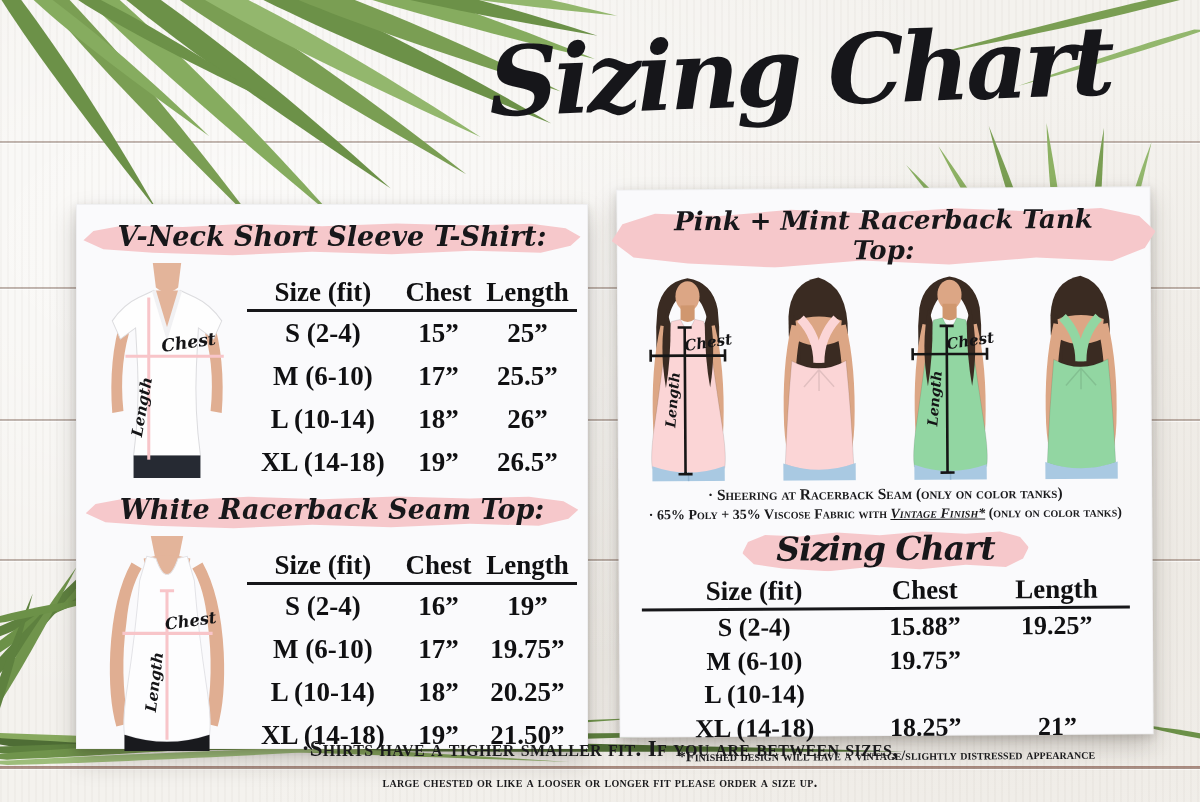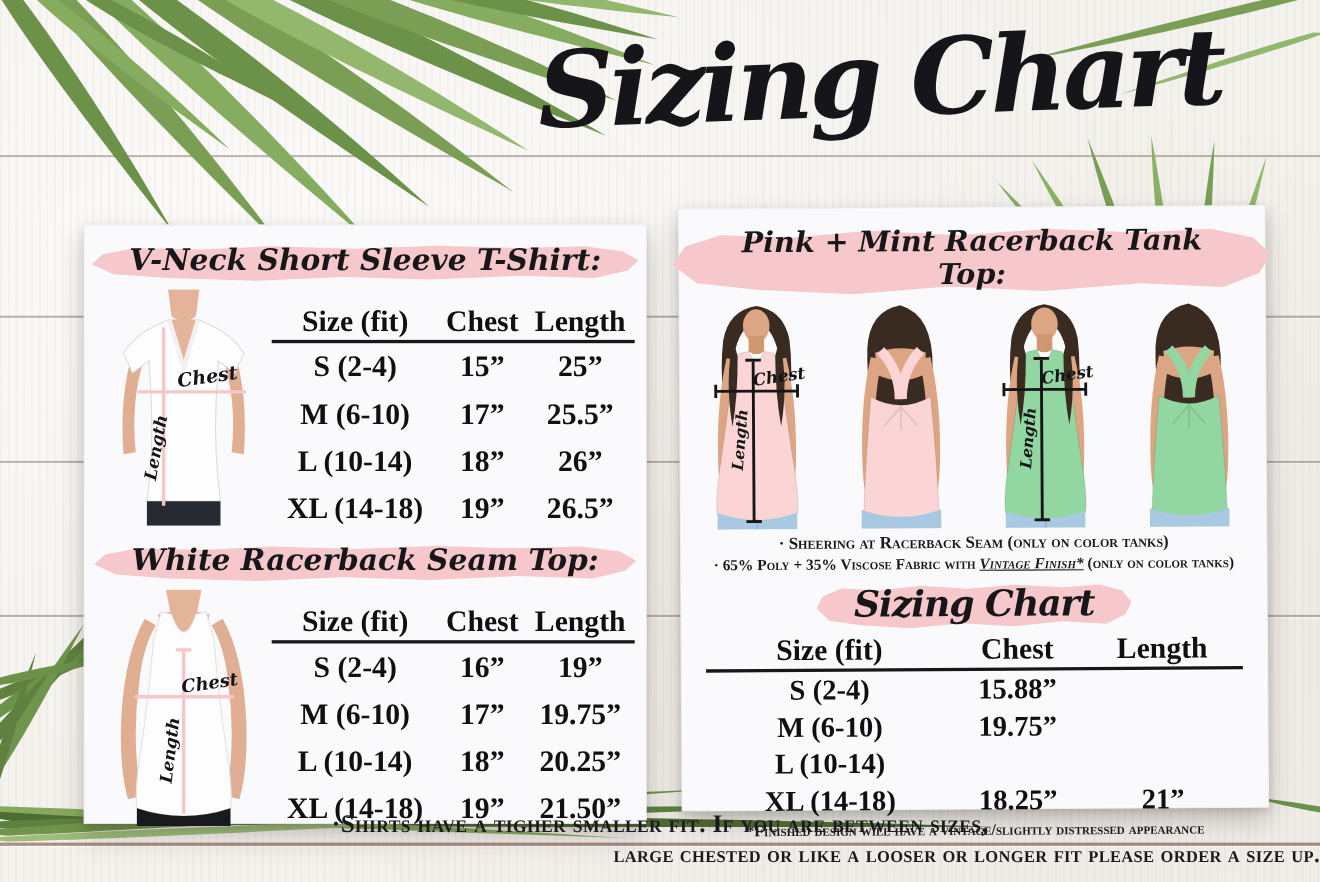--- a/index.html
+++ b/index.html
@@ -47,21 +47,21 @@
   .note1{font-size:15.5px;font-weight:600;}
   .note2{font-size:14px;font-weight:600;}
   .note2 em{font-family:"Liberation Serif", serif;text-decoration:underline;}
   .head-r2{margin-top:1px;}
   .tblR{width:488px;margin:0 auto;font-family:"Liberation Serif", serif;font-weight:bold;
     color:#101012;text-align:center;}
   .tblR .td{font-size:26px;line-height:33.5px;}
   .footnote{text-align:center;font-size:14.5px;font-weight:600;margin-top:3px;}
   .footer{position:absolute;left:0;right:0;top:736px;z-index:4;text-align:center;}
   .footer-line1{font-size:23px;font-weight:600;letter-spacing:.3px;}
-  .footer-line2{font-size:21px;font-weight:600;letter-spacing:.3px;margin-top:3px;text-align:right;}
+  .footer-line2{font-size:14px;font-weight:600;letter-spacing:.3px;margin-top:13px;}
   .script-label{font-family:"DejaVu Serif", serif;font-style:italic;font-weight:bold;fill:#141416;}
 </style>
 </head>
 <body>
 
 <div class="poster">
 
   <div class="seam" style="top:141px"></div>
   <div class="seam" style="top:287px"></div>
   <div class="seam" style="top:419px"></div>
@@ -303,20 +303,21 @@
 
     <div class="tblR">
       <div class="tr th-row">
         <span class="th">Size (fit)</span>
         <span class="th">Chest</span>
         <span class="th">Length</span>
       </div>
       <div class="tr">
         <span class="td">S (2-4)</span>
         <span class="td">15.88”</span>
+        <span class="td">19.25”</span>
       </div>
       <div class="tr">
         <span class="td">M (6-10)</span>
         <span class="td">19.75”</span>
       </div>
       <div class="tr">
         <span class="td">L (10-14)</span>
       </div>
       <div class="tr">
         <span class="td">XL (14-18)</span>

